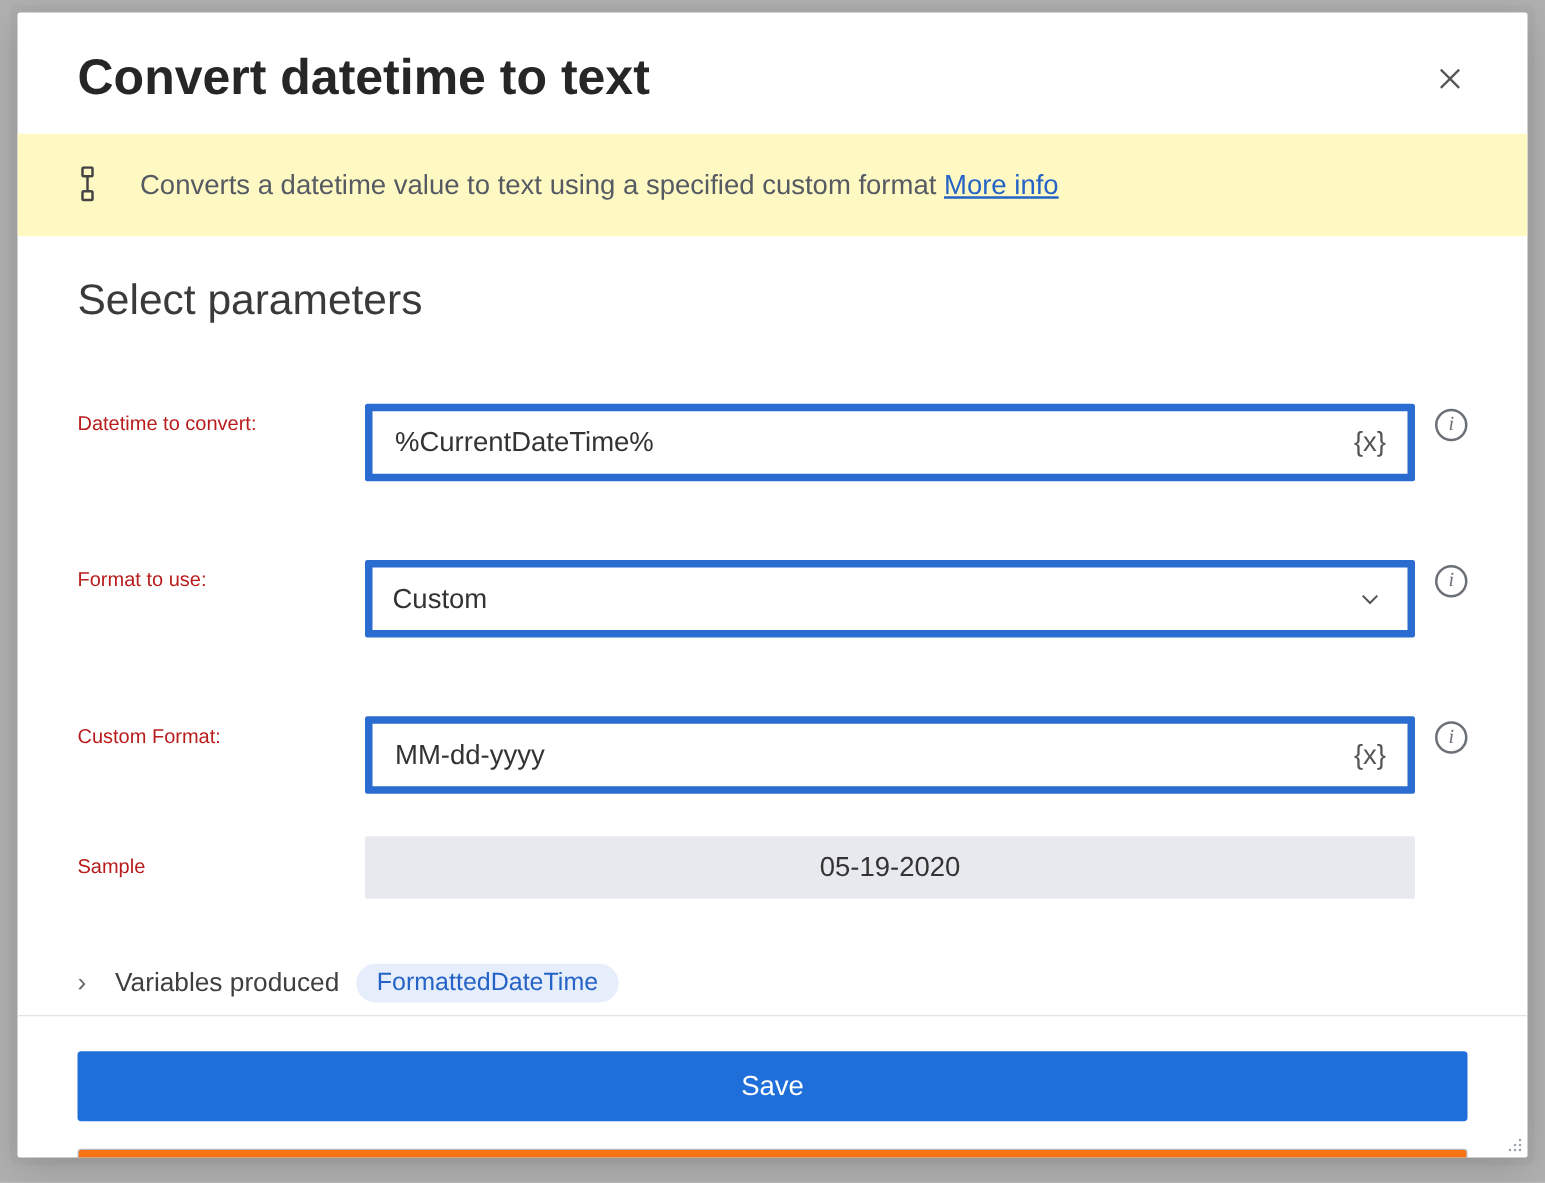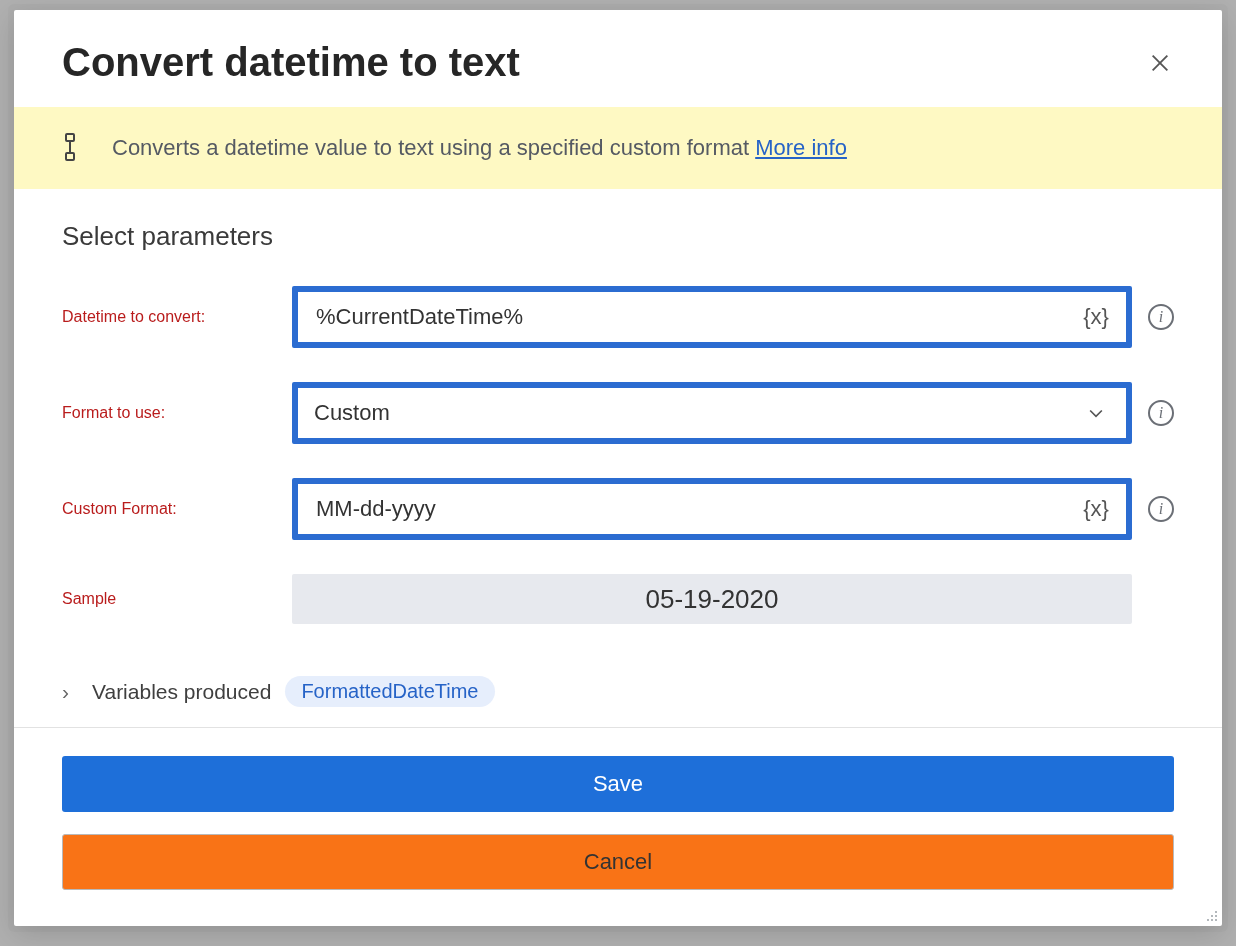--- a/index.html
+++ b/index.html
@@ -62,21 +62,21 @@
     color: #2663c7;
     text-decoration: underline;
     cursor: pointer;
   }
 
   .body {
     padding: 32px 48px 10px 48px;
     flex: 1 1 auto;
   }
   .section-title {
-    font-size: 26px;
+    font-size: 34px;
     font-weight: 400;
     color: #3a3a3a;
     margin-bottom: 34px;
   }
   .param-row {
     display: flex;
     align-items: center;
     margin-bottom: 34px;
   }
   .param-label {
@@ -96,20 +96,21 @@
     height: 62px;
     border: 6px solid #2b6cd1;
     border-radius: 2px;
     background: #fff;
     display: flex;
     align-items: center;
     padding: 0 16px;
     position: relative;
     font-size: 22px;
     color: #333;
+    margin-top: 29px;
   }
   .field input {
     border: none; outline: none;
     width: 100%; height: 100%;
     font-size: 22px;
     background: transparent;
     color: #333;
   }
   .field .chev, .field .var-pick {
     color: #555;
@@ -136,21 +137,21 @@
     margin-top: 28px;
   }
   .sample-box {
     flex: 1 1 auto;
     height: 50px;
     background: #e7e9ee;
     border-radius: 2px;
     display: flex;
     align-items: center;
     justify-content: center;
-    font-size: 26px;
+    font-size: 22px;
     color: #333;
     margin-right: 42px;
   }
 
   .vars-row {
     display: flex;
     align-items: center;
     gap: 14px;
     margin-top: 52px;
     font-size: 21px;

